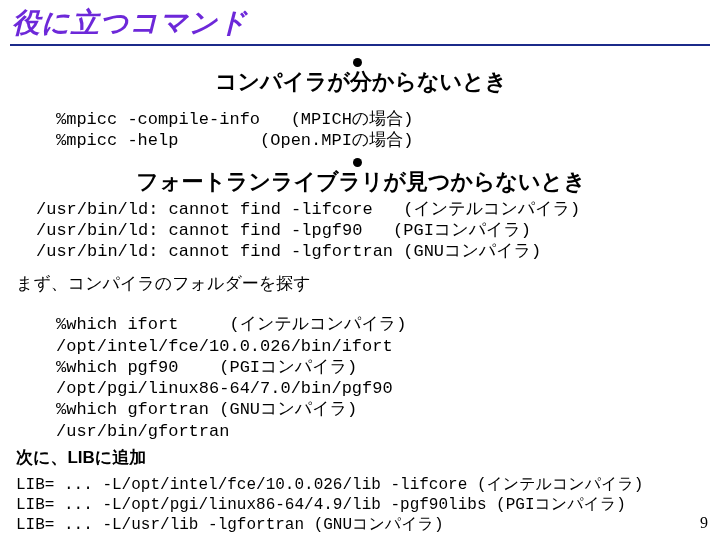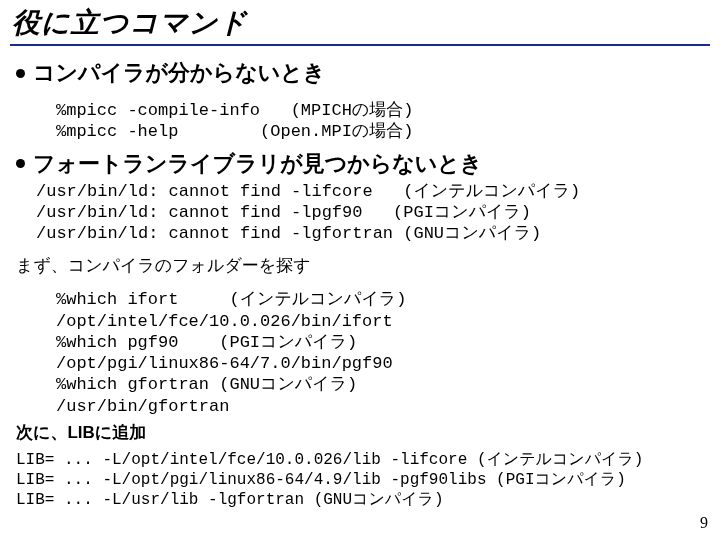--- a/index.html
+++ b/index.html
@@ -18,41 +18,42 @@
     height: 540px;
     box-sizing: border-box;
   }
   .title {
     position: absolute;
     top: 4px;
     left: 12px;
     font-size: 28px;
     font-weight: bold;
     font-style: italic;
-    color: #000000;
+    color: #6d28d9;
     letter-spacing: 1px;
   }
   .rule {
     position: absolute;
     top: 44px;
     left: 10px;
     width: 700px;
     height: 2px;
     background: #1b2a8a;
   }
   .content {
     position: absolute;
     top: 56px;
     left: 16px;
     width: 690px;
   }
   .bullet-row {
     display: flex;
     align-items: center;
     margin-top: 2px;
+    flex-direction: column;
   }
   .dot {
     width: 9px;
     height: 9px;
     background: #000;
     border-radius: 50%;
     margin-right: 8px;
     flex: 0 0 auto;
   }
   .bullet-text {
@@ -67,21 +68,21 @@
   }
   .block1 { margin-left: 40px; margin-top: 12px; }
   .bullet-row.second { margin-top: 6px; }
   .block2 { margin-left: 20px; margin-top: 2px; }
   .sub1 {
     font-size: 17px;
     font-weight: normal;
     margin-top: 10px;
     margin-left: 0;
   }
-  .block3 { margin-left: 40px; margin-top: 12px; }
+  .block3 { margin-left: 40px; margin-top: 19px; }
   .sub2 {
     font-size: 17px;
     font-weight: bold;
     margin-top: 4px;
     margin-left: 0;
   }
   .block4 {
     margin-left: 0;
     margin-top: 6px;
     font-size: 16px;

